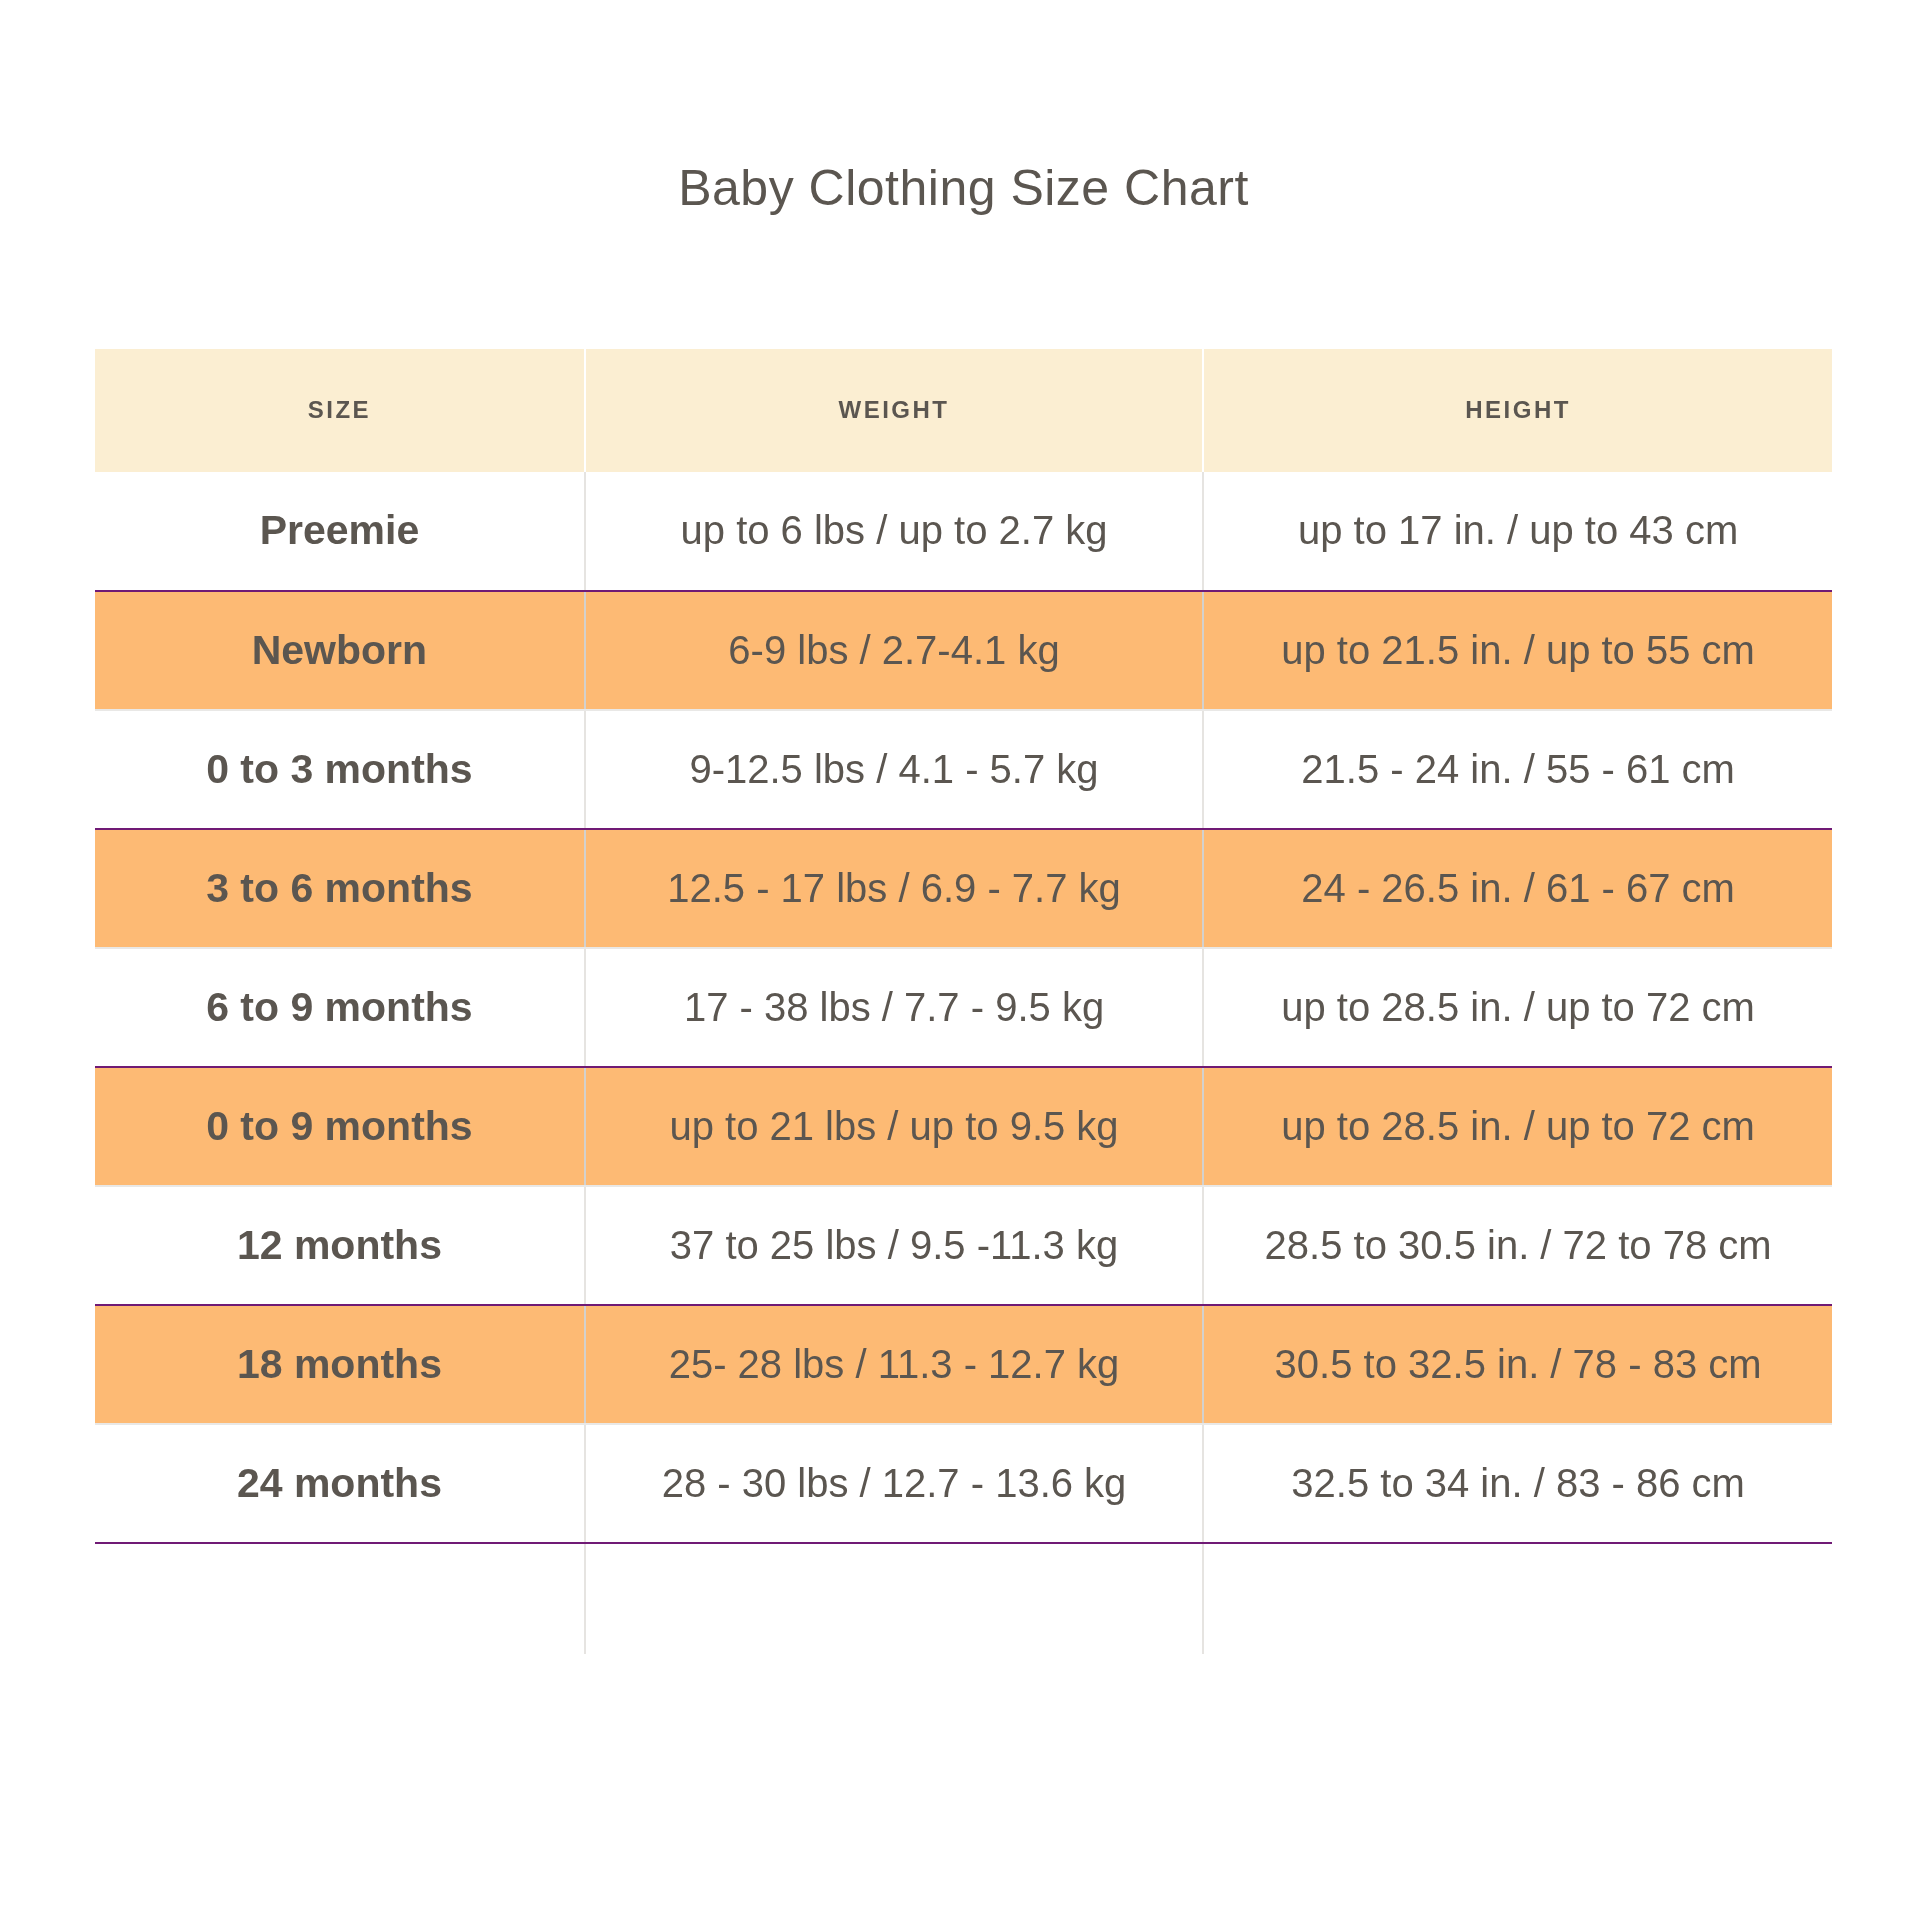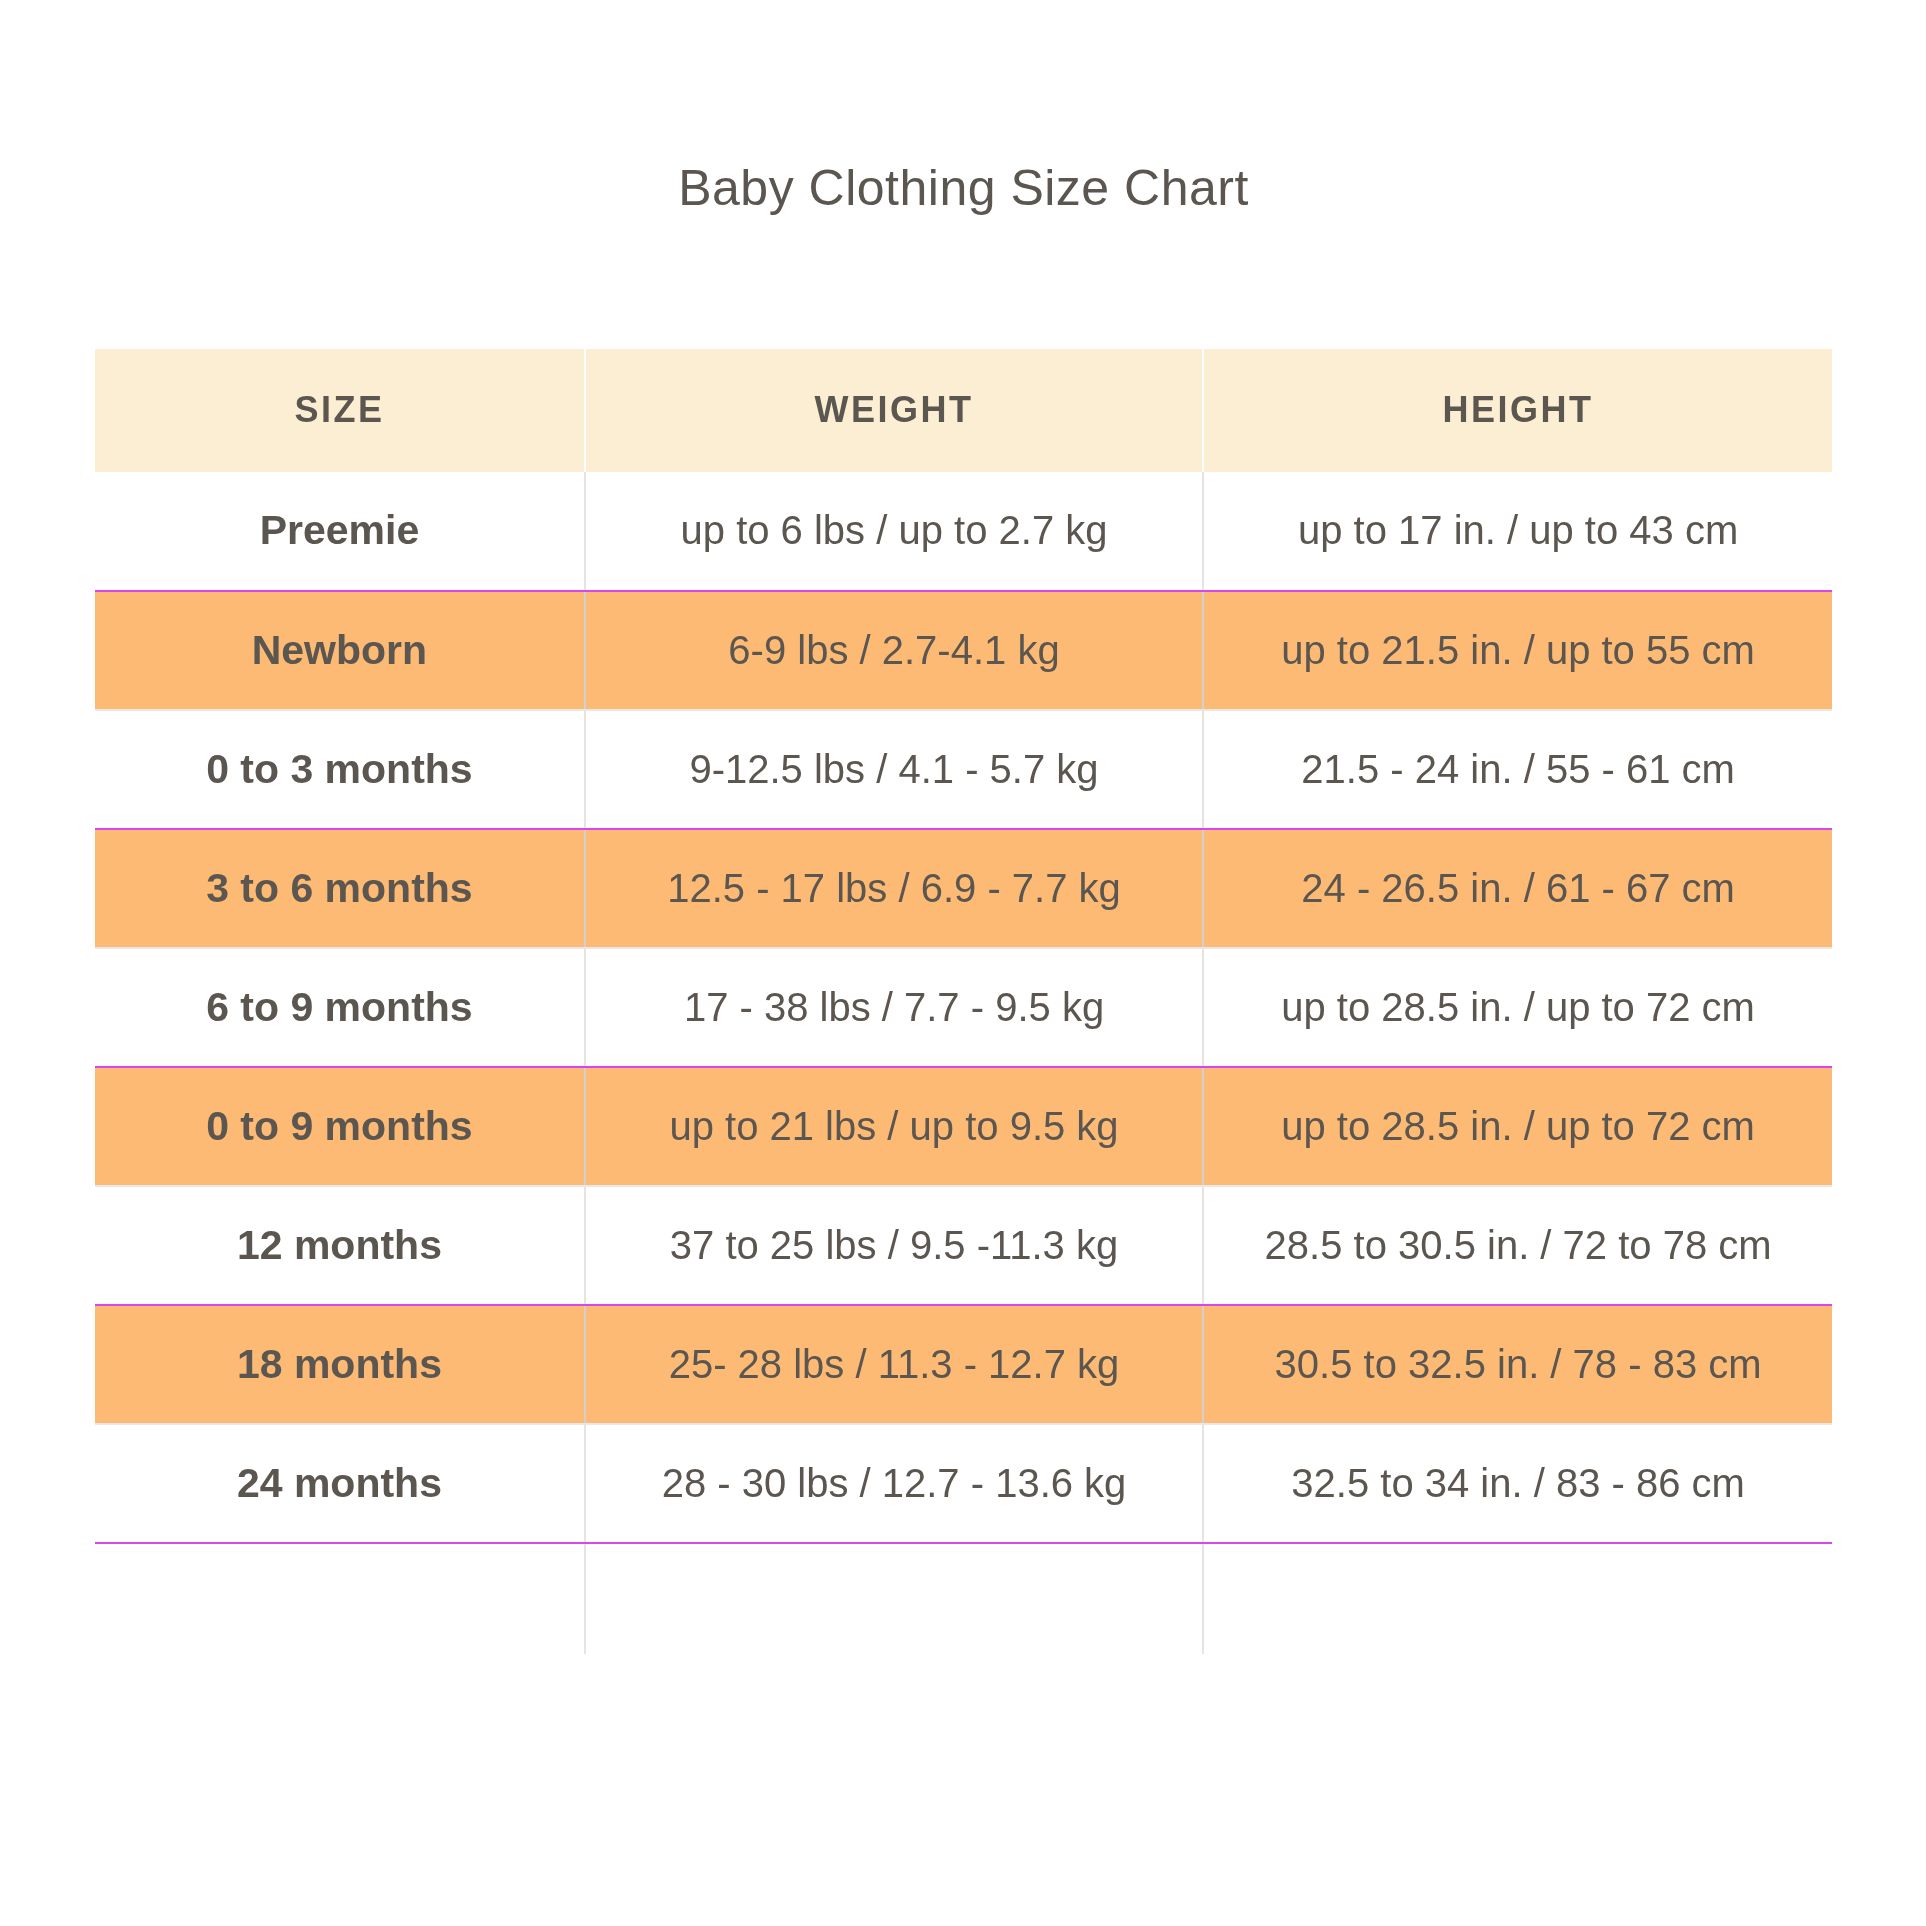--- a/index.html
+++ b/index.html
@@ -40,40 +40,40 @@
     width: 100%;
     border-collapse: collapse;
     table-layout: fixed;
   }
   col.c-size { width: 28.2%; }
   col.c-weight { width: 35.6%; }
   col.c-height { width: 36.2%; }
 
   thead th {
     background: #fbeed2;
-    font-size: 36px;
+    font-size: 24px;
     font-weight: bold;
     letter-spacing: 2.5px;
     color: #5b5650;
     height: 121px;
     text-align: center;
     vertical-align: middle;
     border-left: 2px solid #ffffff;
     border-right: 2px solid #ffffff;
   }
   thead th.first { border-left: none; }
   thead th.last { border-right: none; }
 
   tbody td {
     height: 119px;
     text-align: center;
     vertical-align: middle;
     font-size: 40px;
     color: #5b5650;
-    border-bottom: 2px solid #d946ef;
+    border-bottom: 2px solid #701a75;
     border-left: 2px solid #e6e4e1;
     padding: 14px 10px;
     box-sizing: border-box;
   }
   tbody td.col-size {
     font-weight: bold;
     border-left: none;
     font-size: 41px;
   }
   tbody tr.shaded td {

